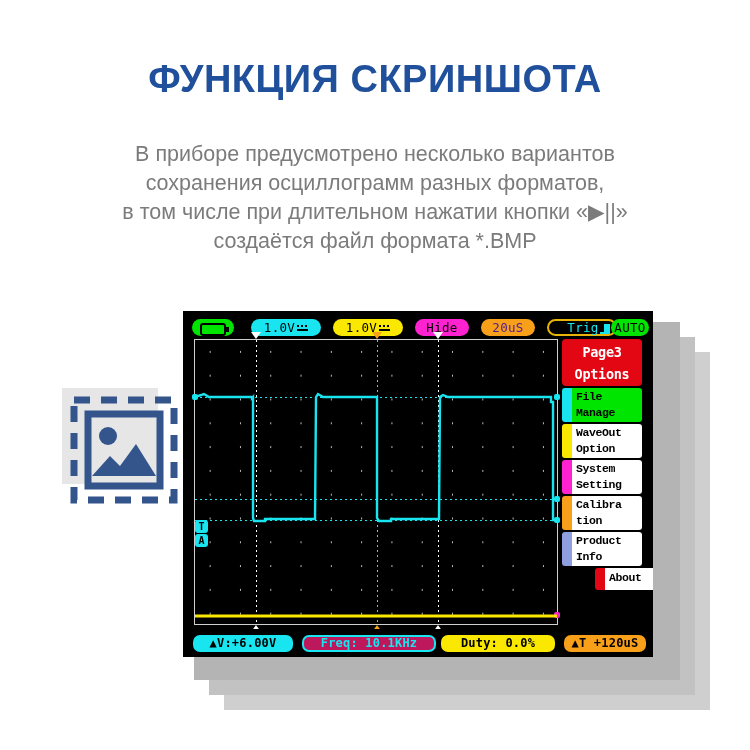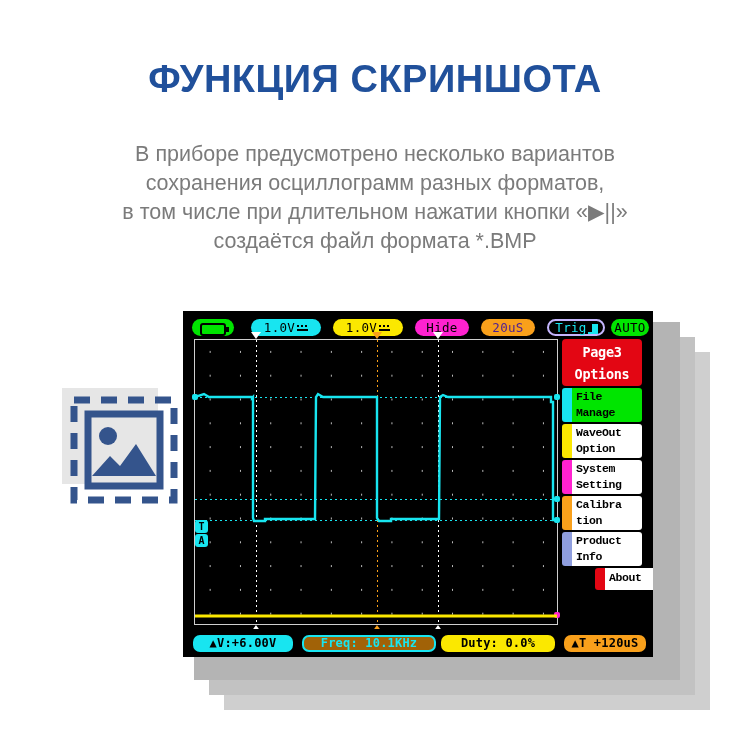--- a/index.html
+++ b/index.html
@@ -73,21 +73,21 @@
     position:absolute;left:8px;top:4px;width:22px;height:9px;
     border:2px solid #000;border-radius:3px;
   }
   #battery-glyph:after{
     content:"";position:absolute;right:-5px;top:2px;width:3px;height:5px;background:#000;
   }
   #ch1-pill{left:68px;width:70px;background:#18e5f0;color:#000;}
   #ch2-pill{left:150px;width:70px;background:#fbe800;color:#000;}
   #hide-pill{left:232px;width:54px;background:#ff22d0;color:#000;}
   #time-pill{left:298px;width:54px;background:#f9a01b;color:#4c1d95;}
-  #trig-pill{left:364px;width:54px;background:#000;color:#18e5f0;border:2px solid #c4b5fd;line-height:13px;height:13px;border-radius:9px;}
+  #trig-pill{left:364px;width:54px;background:#000;color:#18e5f0;border:2px solid #eab308;line-height:13px;height:13px;border-radius:9px;padding-left:12px;}
   #auto-pill{left:428px;width:38px;background:#00e500;color:#000;}
 
   .dc-sym{
     display:inline-block;position:relative;
     width:11px;height:9px;vertical-align:-1px;margin-left:2px;
   }
   .dc-sym:before{
     content:"";position:absolute;left:0;top:1px;width:11px;height:2px;
     background:repeating-linear-gradient(to right,#000 0 2px,transparent 2px 4px);
   }
@@ -203,21 +203,21 @@
     position:absolute;left:0;bottom:0;width:470px;height:28px;background:#000;
   }
   .bpill{
     position:absolute;top:6px;height:17px;
     border-radius:7px;
     font-size:12px;font-weight:bold;line-height:17px;text-align:center;
     font-family:"DejaVu Sans Mono","Liberation Mono",monospace;
     white-space:nowrap;letter-spacing:0.2px;
   }
   #dv-pill{left:10px;width:100px;background:#18e5f0;color:#000;}
-  #freq-pill{left:119px;width:130px;background:#a16207;color:#18e5f0;border:2px solid #18e5f0;height:13px;line-height:13px;}
+  #freq-pill{left:119px;width:130px;background:#be185d;color:#18e5f0;border:2px solid #18e5f0;height:13px;line-height:13px;}
   #duty-pill{left:258px;width:114px;background:#fbe800;color:#000;}
   #dt-pill{left:381px;width:82px;background:#f9a01b;color:#000;}
 </style>
 </head>
 <body>
 
 <div id="page-title">ФУНКЦИЯ СКРИНШОТА</div>
 <div id="page-subtitle">В приборе предусмотрено несколько вариантов
 сохранения осциллограмм разных форматов,
 в том числе при длительном нажатии кнопки «▶||»

